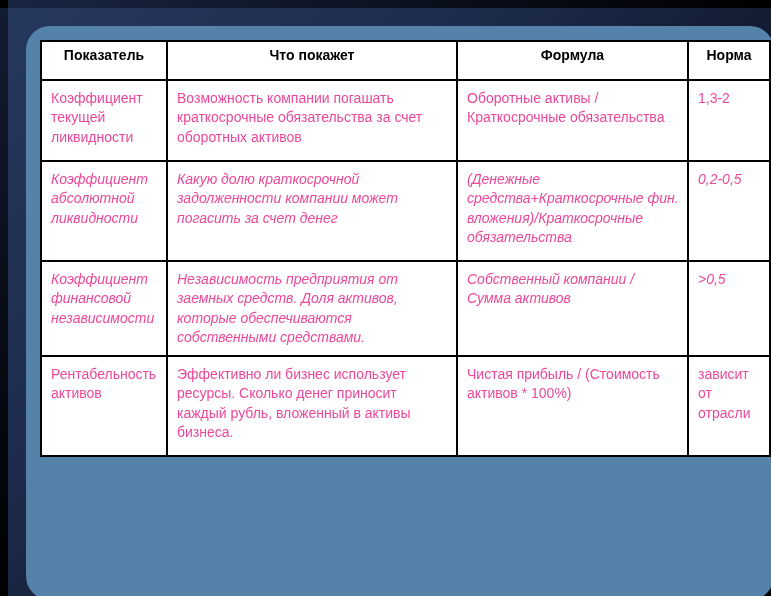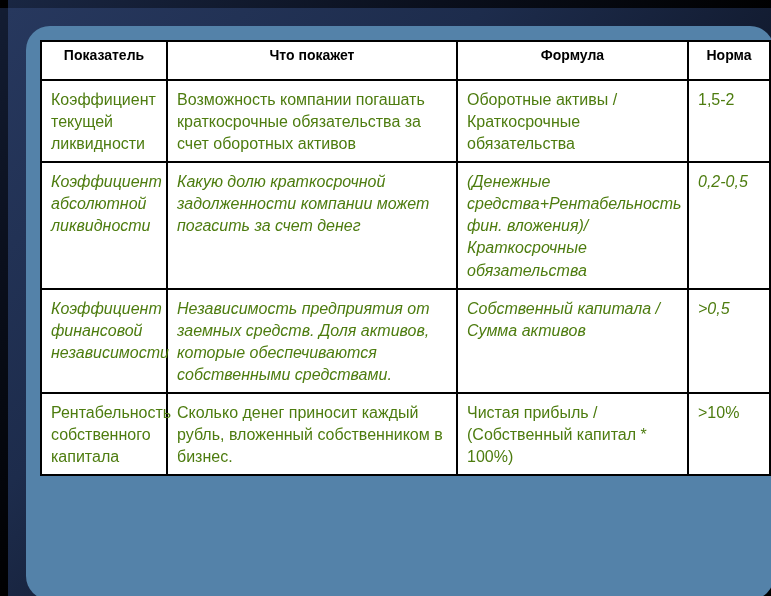--- a/index.html
+++ b/index.html
@@ -37,23 +37,23 @@
   }
   .fin-table th {
     font-size: 14px;
     font-weight: bold;
     color: #000000;
     text-align: center;
     padding: 5px 4px 2px 4px;
     height: 39px;
   }
   .fin-table td {
-    font-size: 16px;
+    font-size: 14px;
     line-height: 1.38;
-    color: #4d7c0f;
+    color: #ec4899;
     text-align: left;
     padding: 8px 6px 6px 9px;
   }
   tr.r0 { height: 81px; }
   tr.r1 { height: 100px; font-style: italic; }
   tr.r2 { height: 80px; }
   tr.r3 { height: 95px; font-style: italic; }
   tr.r4 { height: 100px; }
   tr.r5 { height: 63px; }
 </style>
@@ -75,34 +75,34 @@
       <th>Что покажет</th>
       <th>Формула</th>
       <th>Норма</th>
     </tr>
   </thead>
   <tbody>
     <tr class="r0">
       <td>Коэффициент текущей ликвидности</td>
       <td>Возможность компании погашать краткосрочные обязательства за счет оборотных активов</td>
       <td>Оборотные активы / Краткосрочные обязательства</td>
-      <td>1,5-2</td>
+      <td>1,3-2</td>
     </tr>
     <tr class="r1">
       <td>Коэффициент абсолютной ликвидности</td>
       <td>Какую долю краткосрочной задолженности компании может погасить за счет денег</td>
-      <td>(Денежные средства+Рентабельность фин. вложения)/Краткосрочные обязательства</td>
+      <td>(Денежные средства+Краткосрочные фин. вложения)/Краткосрочные обязательства</td>
       <td>0,2-0,5</td>
     </tr>
     <tr class="r3">
       <td>Коэффициент финансовой независимости</td>
       <td>Независимость предприятия от заемных средств. Доля активов, которые обеспечиваются собственными средствами.</td>
-      <td>Собственный капитала / Сумма активов</td>
+      <td>Собственный компании / Сумма активов</td>
       <td>&gt;0,5</td>
     </tr>
-    <tr class="r5">
-      <td>Рентабельность собственного капитала</td>
-      <td>Сколько денег приносит каждый рубль, вложенный собственником в бизнес.</td>
-      <td>Чистая прибыль / (Собственный капитал * 100%)</td>
-      <td>&gt;10%</td>
+    <tr class="r4">
+      <td>Рентабельность активов</td>
+      <td>Эффективно ли бизнес использует ресурсы. Сколько денег приносит каждый рубль, вложенный в активы бизнеса.</td>
+      <td>Чистая прибыль / (Стоимость активов * 100%)</td>
+      <td>зависит от отрасли</td>
     </tr>
   </tbody>
 </table>
 
 </body></html>

